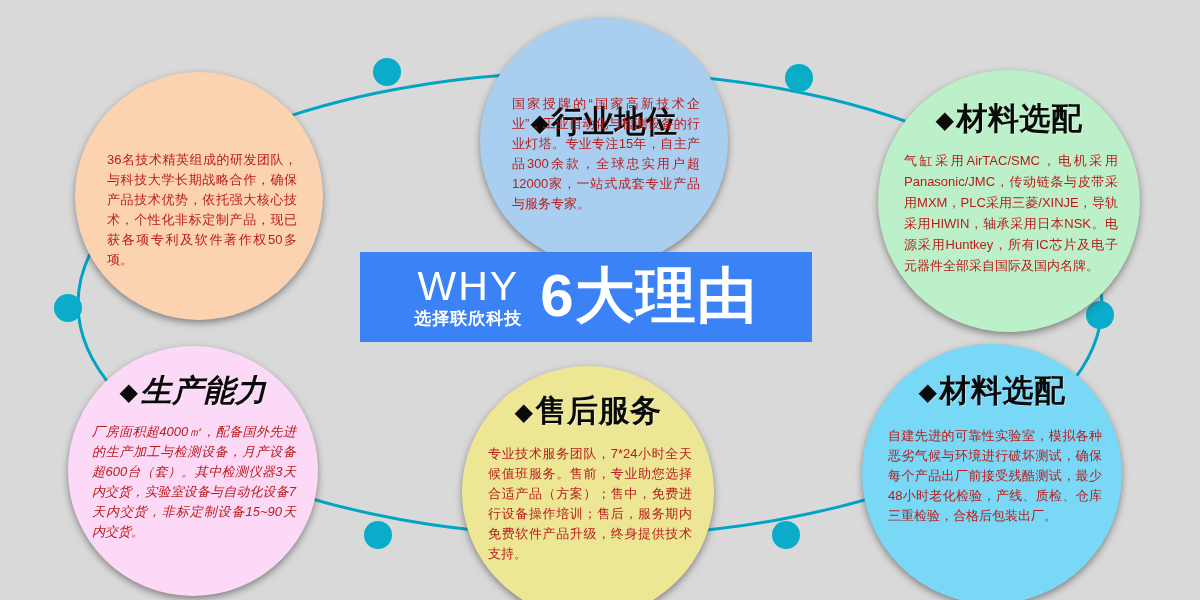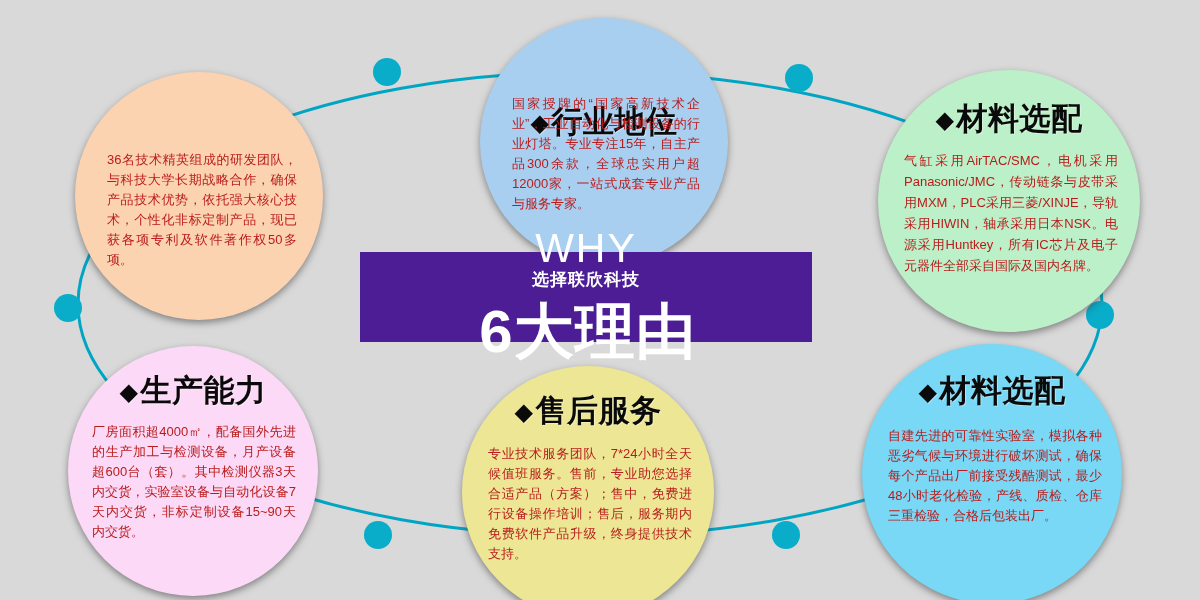--- a/index.html
+++ b/index.html
@@ -54,21 +54,21 @@
   #b-tech .body{left:32px;right:26px;top:78px;}
 
   #b-industry{left:480px;top:18px;  width:248px;height:248px;background:#a8cff0;}
   #b-industry .title{top:41px;font-size:31px;margin-top:42px;}
   #b-industry .body{left:32px;right:28px;top:76px;}
 
   #b-material{left:878px;top:70px;  width:262px;height:262px;background:#bcf0c8;}
   #b-material .title{top:28px;font-size:31px;}
   #b-material .body{left:26px;right:22px;top:80px;line-height:21px;}
 
-  #b-capacity{left:68px;  top:346px; width:250px;height:250px;background:#fcd9f7;}
+  #b-capacity{left:68px;  top:346px; width:250px;height:250px;background:#fcd9f7;font-style:italic;}
   #b-capacity .title{top:24px;font-size:31px;}
   #b-capacity .body{left:24px;right:22px;top:76px;}
 
   #b-service{left:462px; top:366px; width:252px;height:252px;background:#ede795;}
   #b-service .title{top:24px;font-size:31px;}
   #b-service .body{left:26px;right:22px;top:78px;}
 
   #b-reliability{left:862px;top:344px;width:260px;height:260px;background:#78d8f5;}
   #b-reliability .title{top:26px;font-size:31px;}
   #b-reliability .body{left:26px;right:20px;top:82px;}
@@ -150,21 +150,21 @@
     <div class="body">专业技术服务团队，7*24小时全天候值班服务。售前，专业助您选择合适产品（方案）；售中，免费进行设备操作培训；售后，服务期内免费软件产品升级，终身提供技术支持。</div>
   </div>
 
   <div class="bubble" id="b-reliability" style="background: rgb(120, 216, 245);">
     <div class="title">
       <span class="dia">◆</span><span>材料选配</span>
     </div>
     <div class="body">自建先进的可靠性实验室，模拟各种恶劣气候与环境进行破坏测试，确保每个产品出厂前接受残酷测试，最少48小时老化检验，产线、质检、仓库三重检验，合格后包装出厂。</div>
   </div>
 
-  <div id="banner" style="background: #4c1d95; flex-direction: column;">
+  <div id="banner" style="background: #3b82f6;">
     <div class="why-wrap">
       <div class="why">WHY</div>
       <div class="sub">选择联欣科技</div>
     </div>
     <div class="big">6大理由</div>
   </div>
 
 </div>
 
 </body></html>

